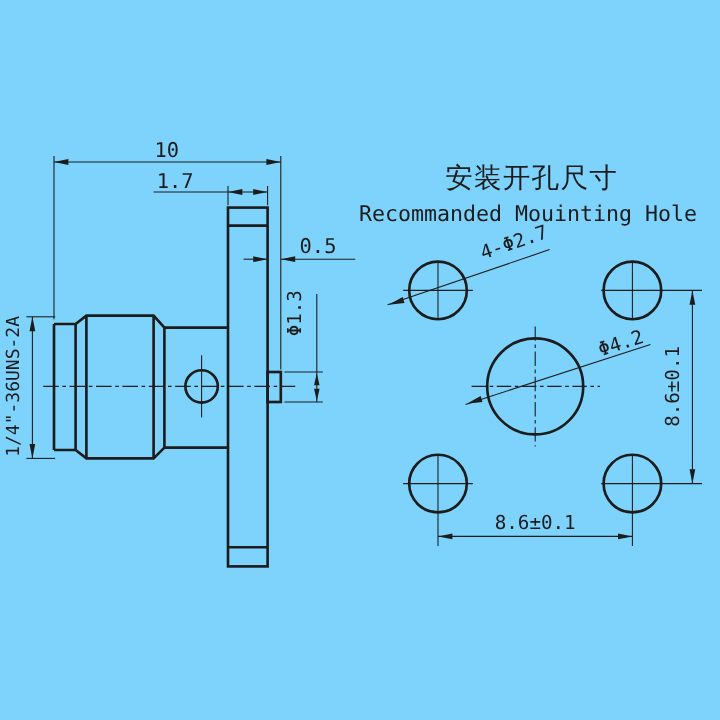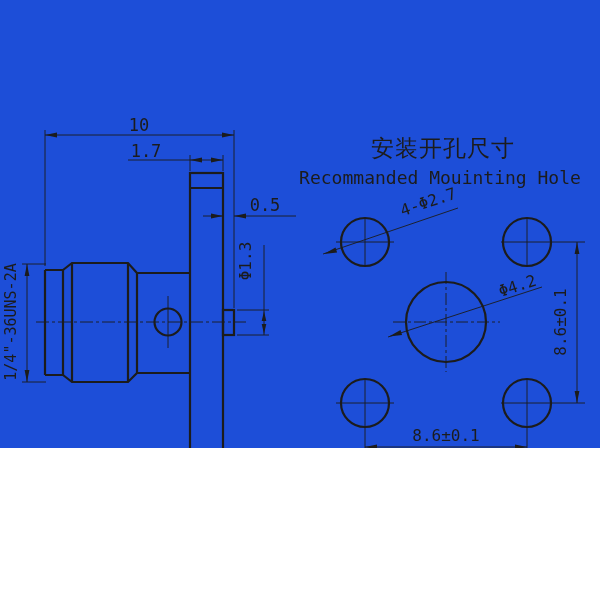--- a/index.html
+++ b/index.html
@@ -1,17 +1,17 @@
 <!DOCTYPE html>
 <html><head>
 <meta charset="utf-8">
 <style>
   html,body{margin:0;padding:0;background:#ffffff;}
   .canvas{
-    width:600px;height:448px;background:#1d4ed8;position:relative;
+    width:600px;height:600px;background:#7dd3fc;position:relative;
     font-family:"DejaVu Sans Mono","Liberation Mono",monospace;
   }
   svg{display:block;}
   text{fill:#1c1c1c;}
   .dim-text{font-family:"DejaVu Sans Mono","Liberation Mono",monospace;font-size:17px;}
   .dim-text-sm{font-family:"DejaVu Sans Mono","Liberation Mono",monospace;font-size:16px;}
   .thread-text{font-family:"DejaVu Sans Mono","Liberation Mono",monospace;font-size:15px;}
   .title-zh{font-family:"DejaVu Sans",sans-serif;font-size:23px;letter-spacing:1px;}
   .title-en{font-family:"DejaVu Sans Mono","Liberation Mono",monospace;font-size:18px;}
   .thick{stroke:#1c1c1c;stroke-width:2.2;fill:none;}

